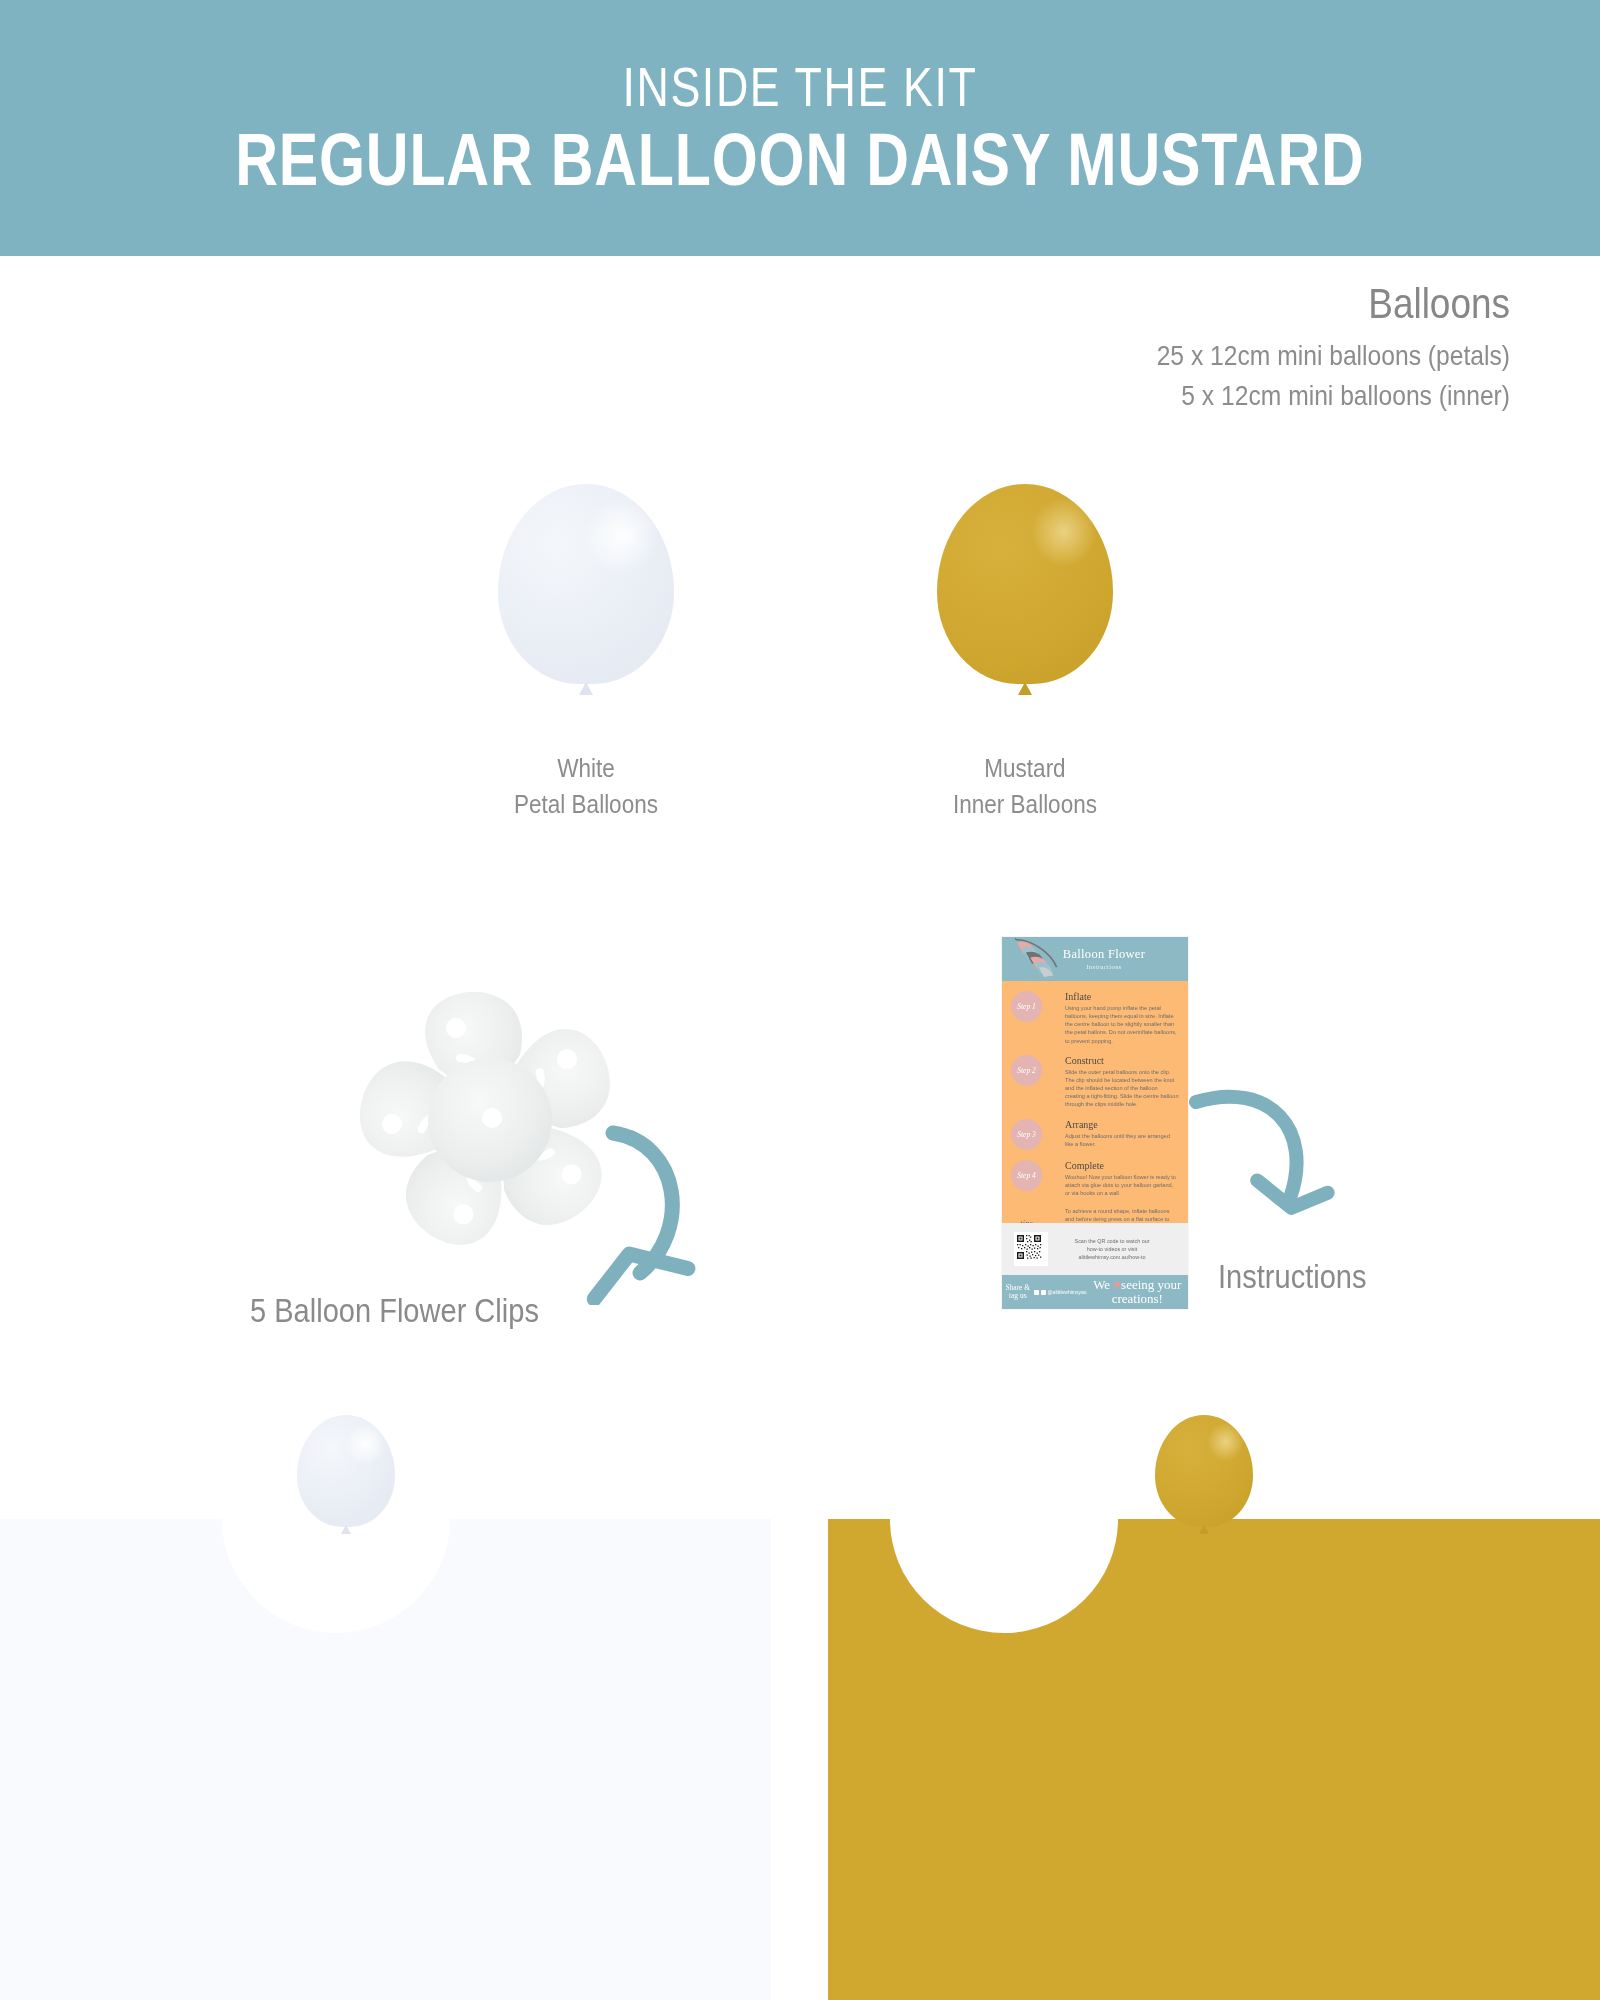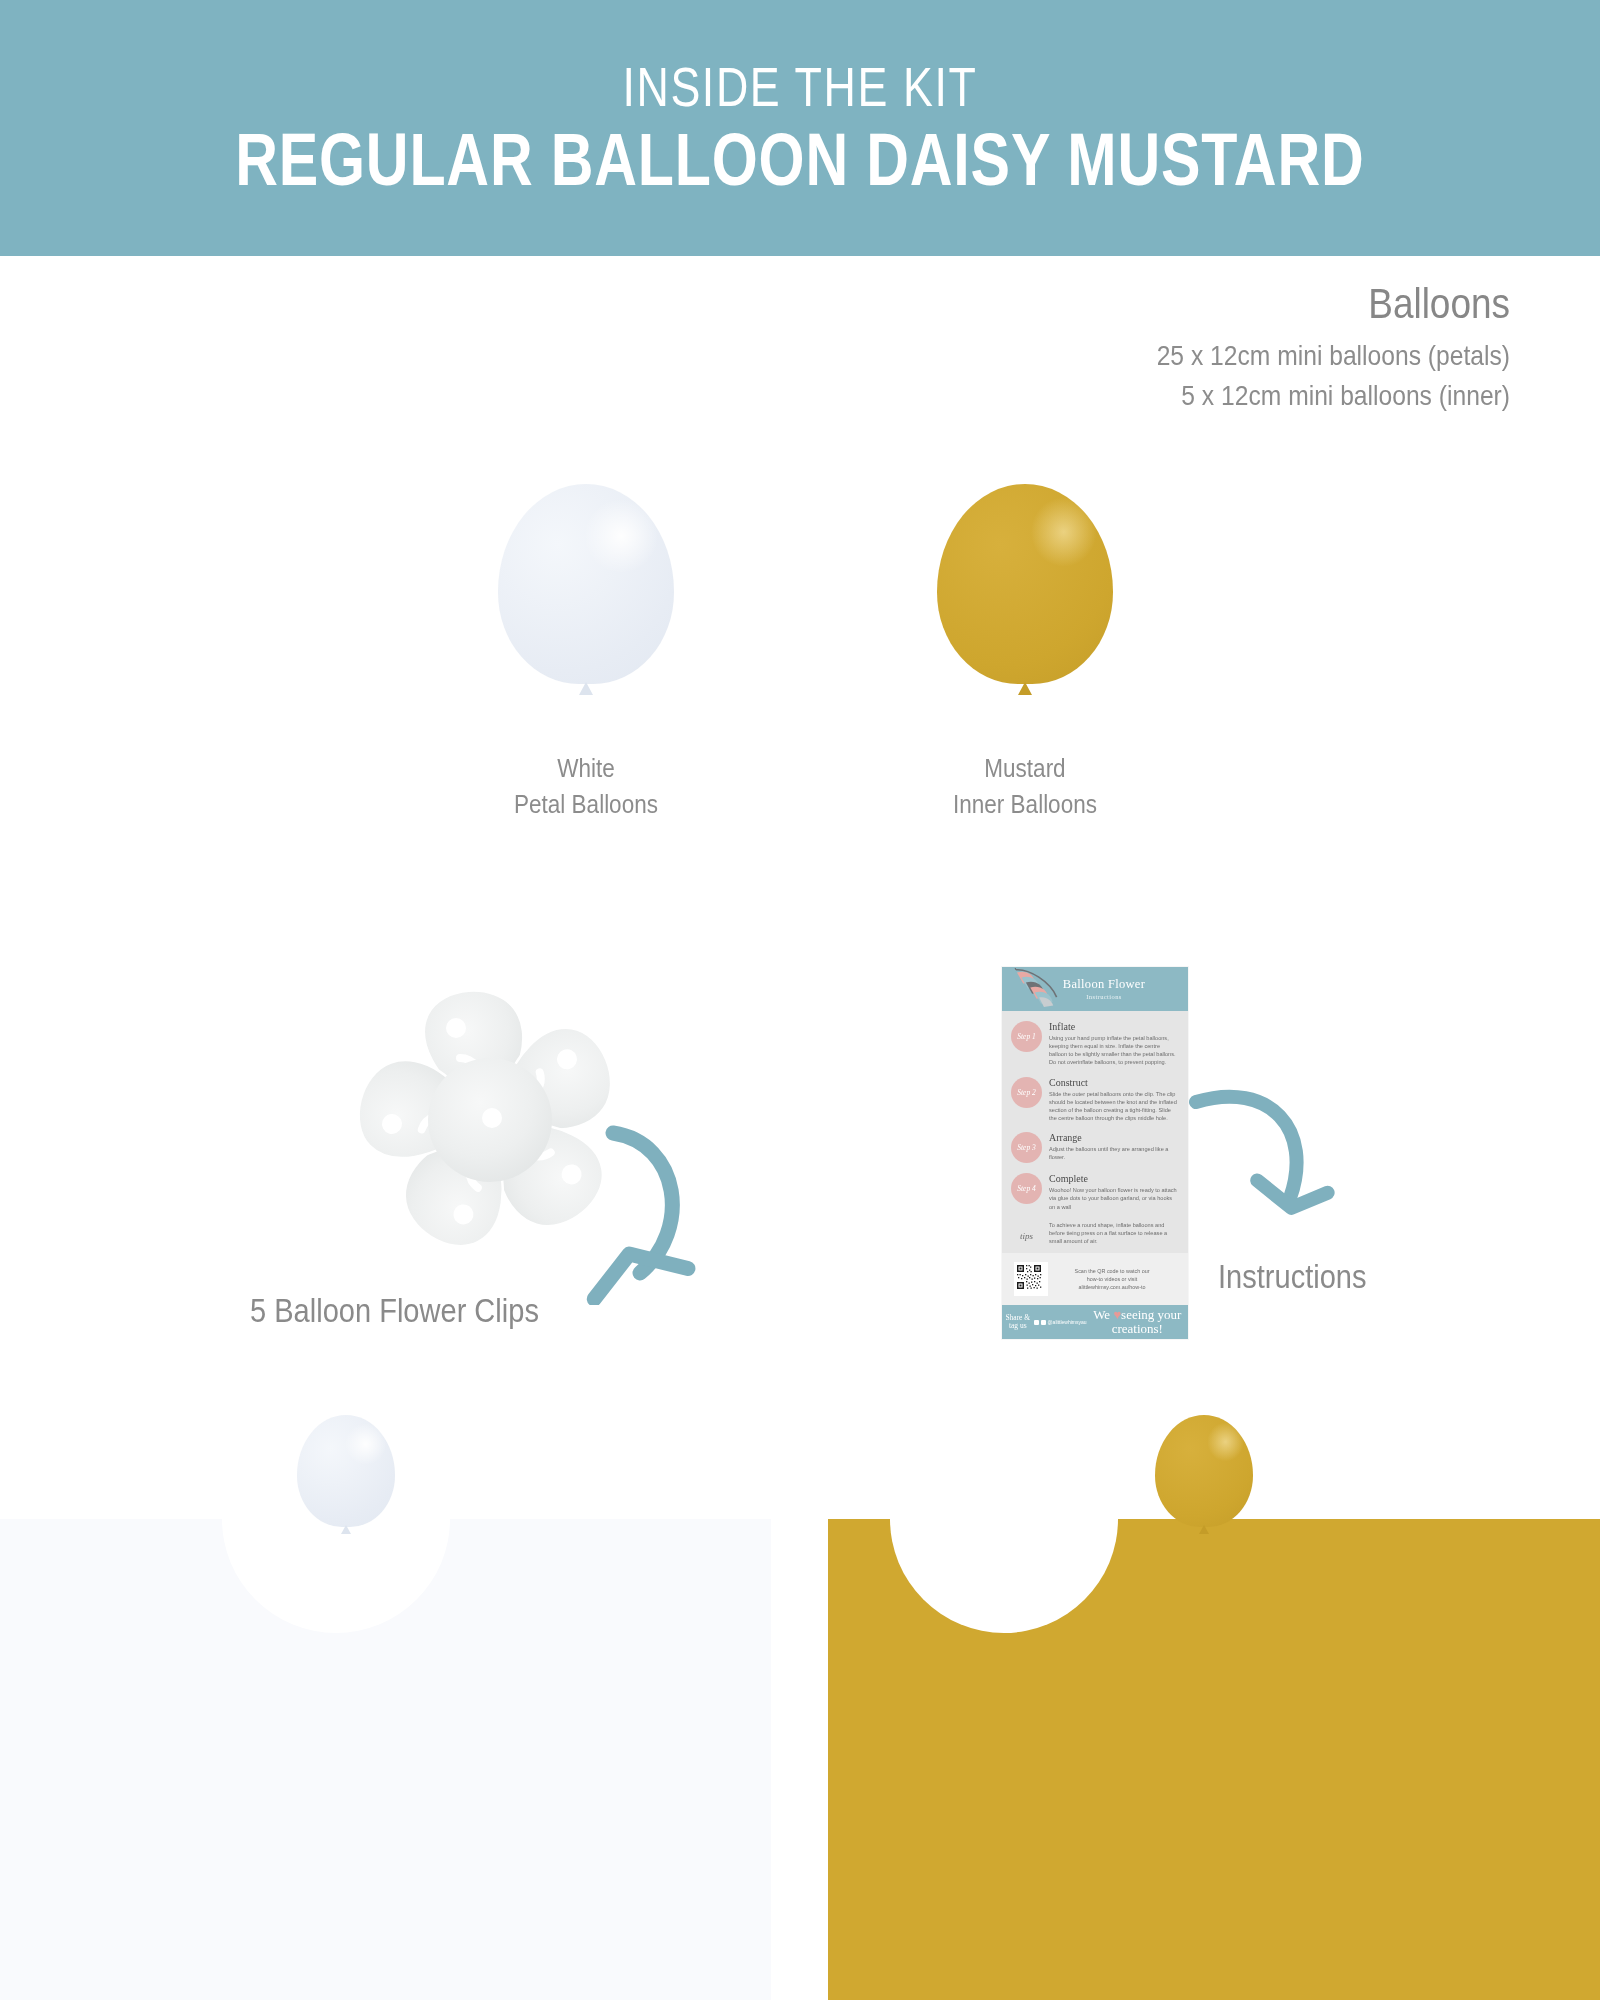--- a/index.html
+++ b/index.html
@@ -78,22 +78,22 @@
     position:absolute;left:250px;top:1292px;width:460px;
     font-size:33px;color:#8a8a8a;
     transform:scaleX(0.88);transform-origin:left top;white-space:nowrap;
   }
 
   
   .arrow{position:absolute;}
 
   
   .card{
-    position:absolute;left:1002px;top:967px;width:186px;height:372px;
-    background:#e5e5e5;box-shadow:0 0 0 1px rgba(0,0,0,.035);
+    position:absolute;left:1002px;top:937px;width:186px;height:372px;
+    background:#fdba74;box-shadow:0 0 0 1px rgba(0,0,0,.035);
     overflow:hidden;
   }
   .card-head{
     position:relative;width:100%;height:44px;background:#8DB9C4;
     display:flex;flex-direction:column;align-items:center;justify-content:center;
   }
   .card-head-title{
     font-family:"Liberation Serif","DejaVu Serif",serif;
     color:#ffffff;font-size:12.5px;letter-spacing:.3px;line-height:1;
     margin-left:18px;
@@ -102,21 +102,21 @@
     font-family:"Liberation Serif","DejaVu Serif",serif;
     color:#eaf3f5;font-size:6.5px;letter-spacing:.4px;line-height:1;margin-top:3px;
     margin-left:18px;
   }
   .feather{position:absolute;left:2px;top:1px;}
 
   .card-body{padding:9px 9px 0 9px;}
   .step{display:flex;margin-bottom:9px;}
   .step-badge{
     width:31px;height:31px;border-radius:50%;background:#E3B4B2;
-    flex:0 0 31px;margin-right:7px;margin-top:1px;
+    flex:0 0 31px;margin-right:23px;margin-top:1px;
     display:flex;align-items:center;justify-content:center;
     color:#ffffff;font-size:7.5px;font-style:italic;
     font-family:"Liberation Serif","DejaVu Serif",serif;
   }
   .step-badge.tips-badge{
     background:transparent;color:#6b6b6b;font-size:9px;
   }
   .step-text{flex:1;padding-top:1px;}
   .step-title{
     font-family:"Liberation Serif","DejaVu Serif",serif;

